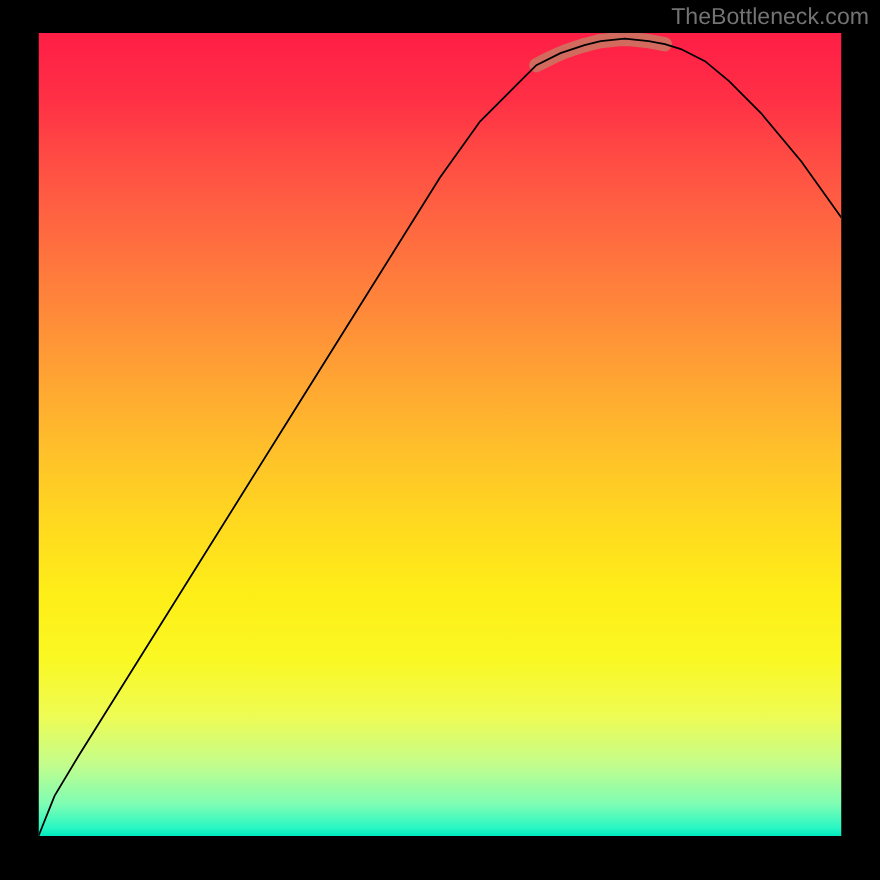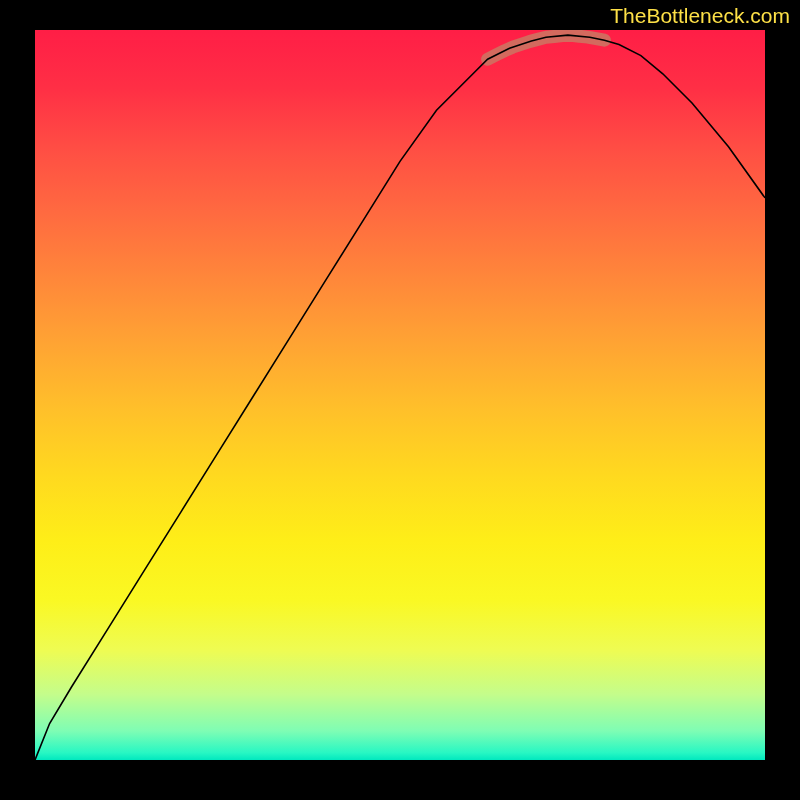--- a/index.html
+++ b/index.html
@@ -8,21 +8,21 @@
     height: 800px;
     background: #000;
     position: relative;
     font-family: Arial, sans-serif;
     overflow: hidden;
   }
   .watermark {
     position: absolute;
     top: 4px;
     right: 10px;
-    color: #fde047;
+    color: #737373;
     font-size: 21px;
     font-weight: 500;
     z-index: 10;
   }
   .plot-area {
     position: absolute;
     left: 35px;
     top: 30px;
     width: 730px;
     height: 730px;

